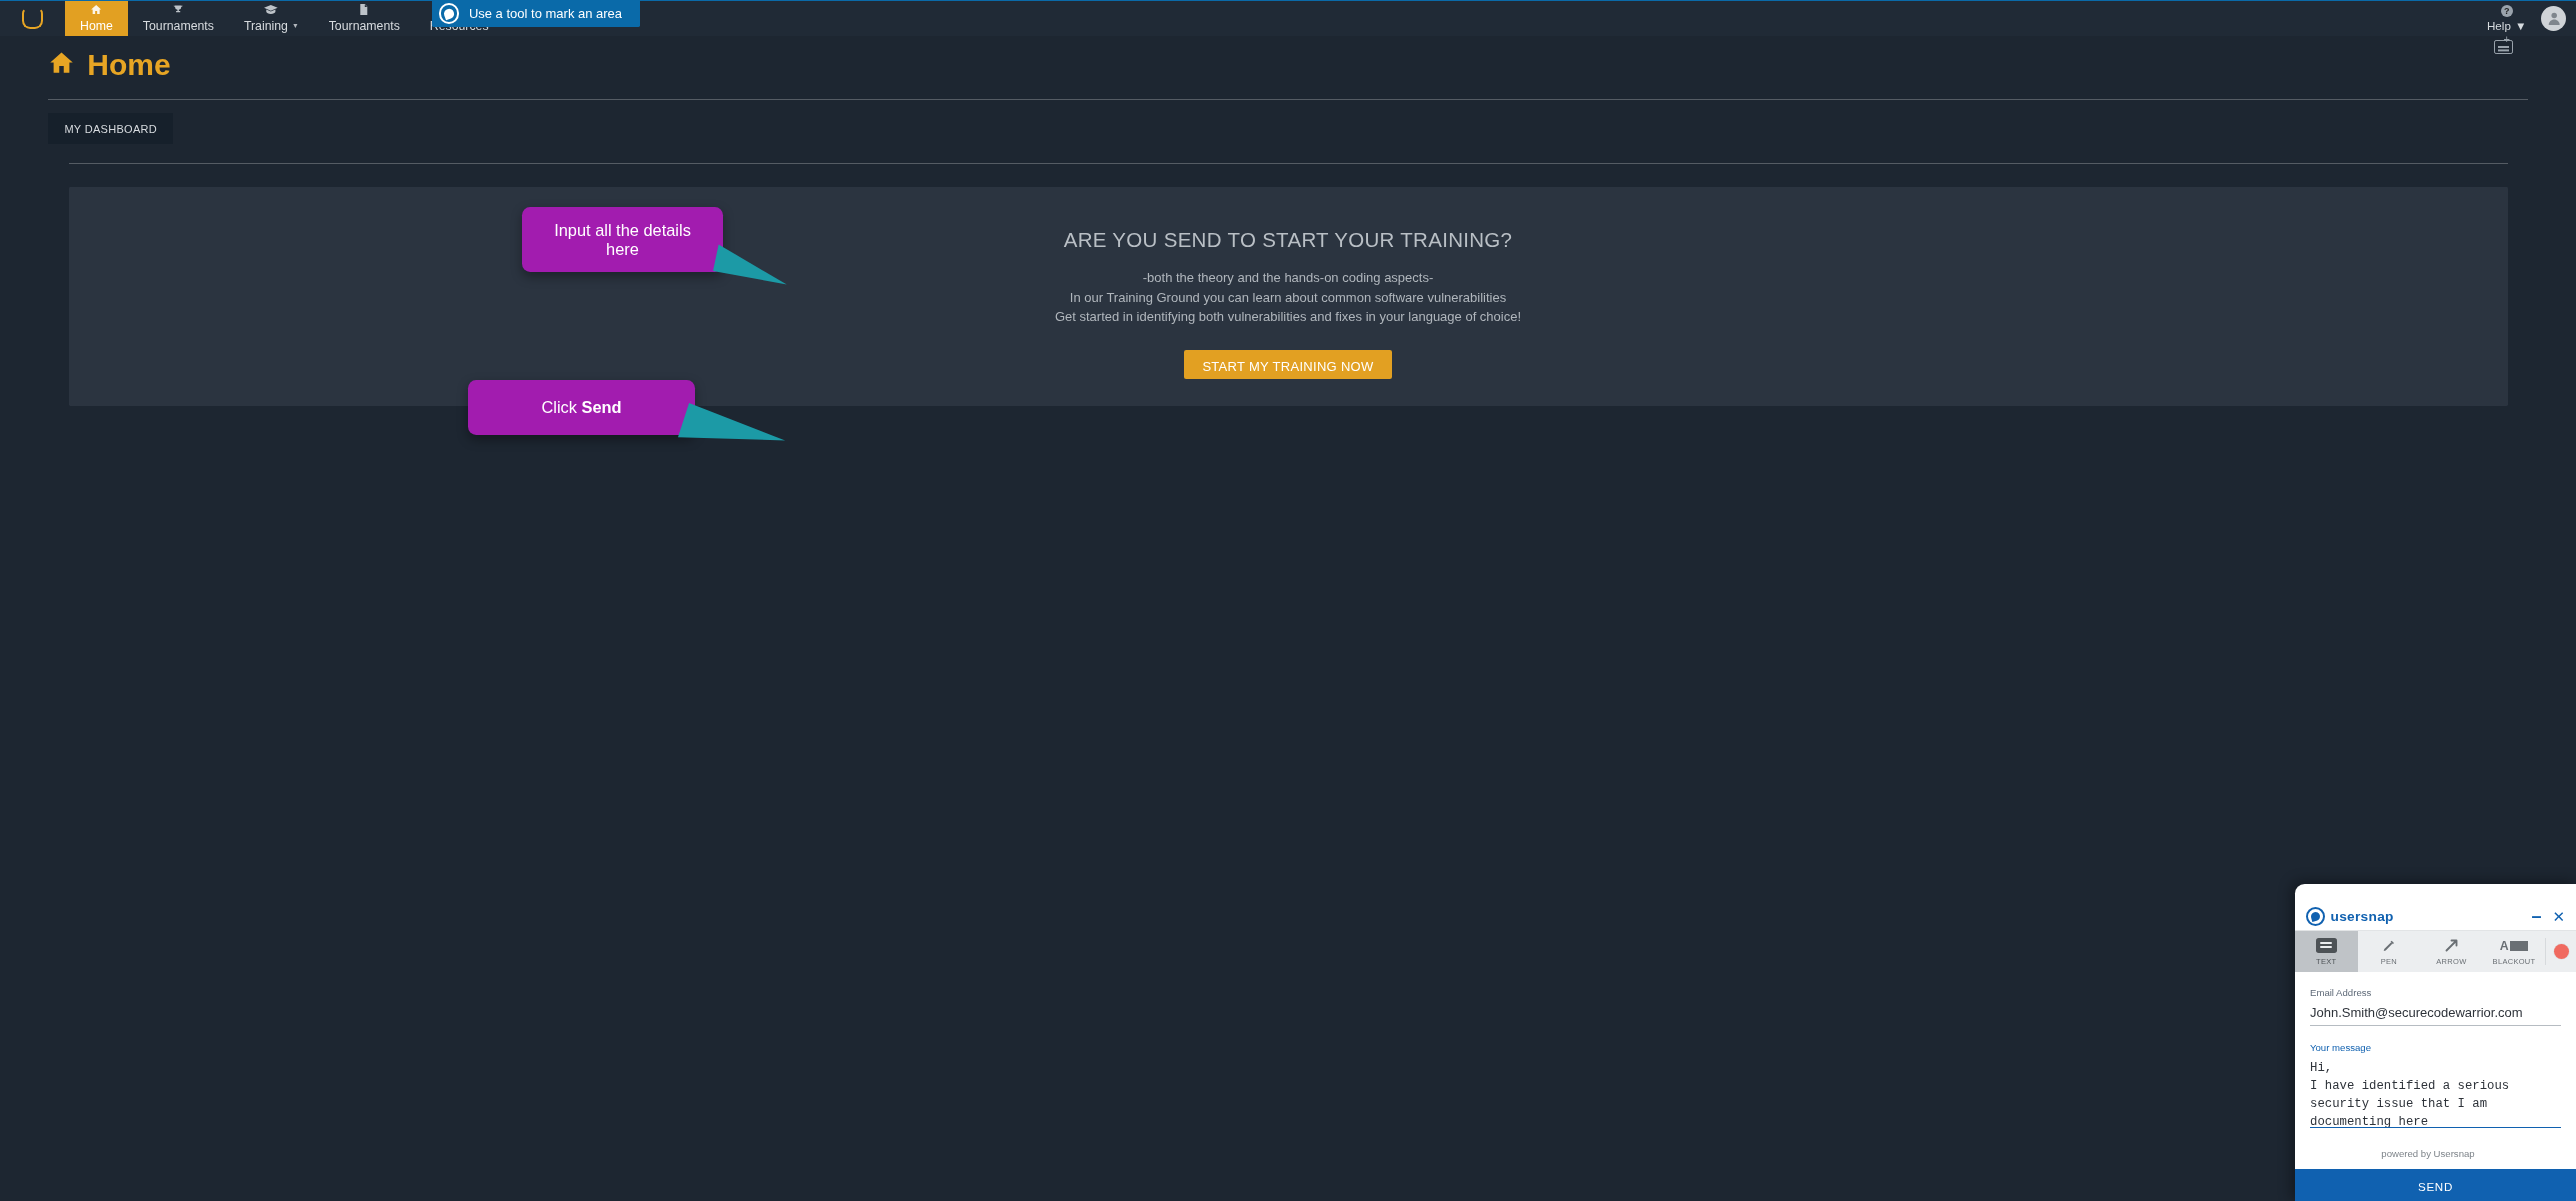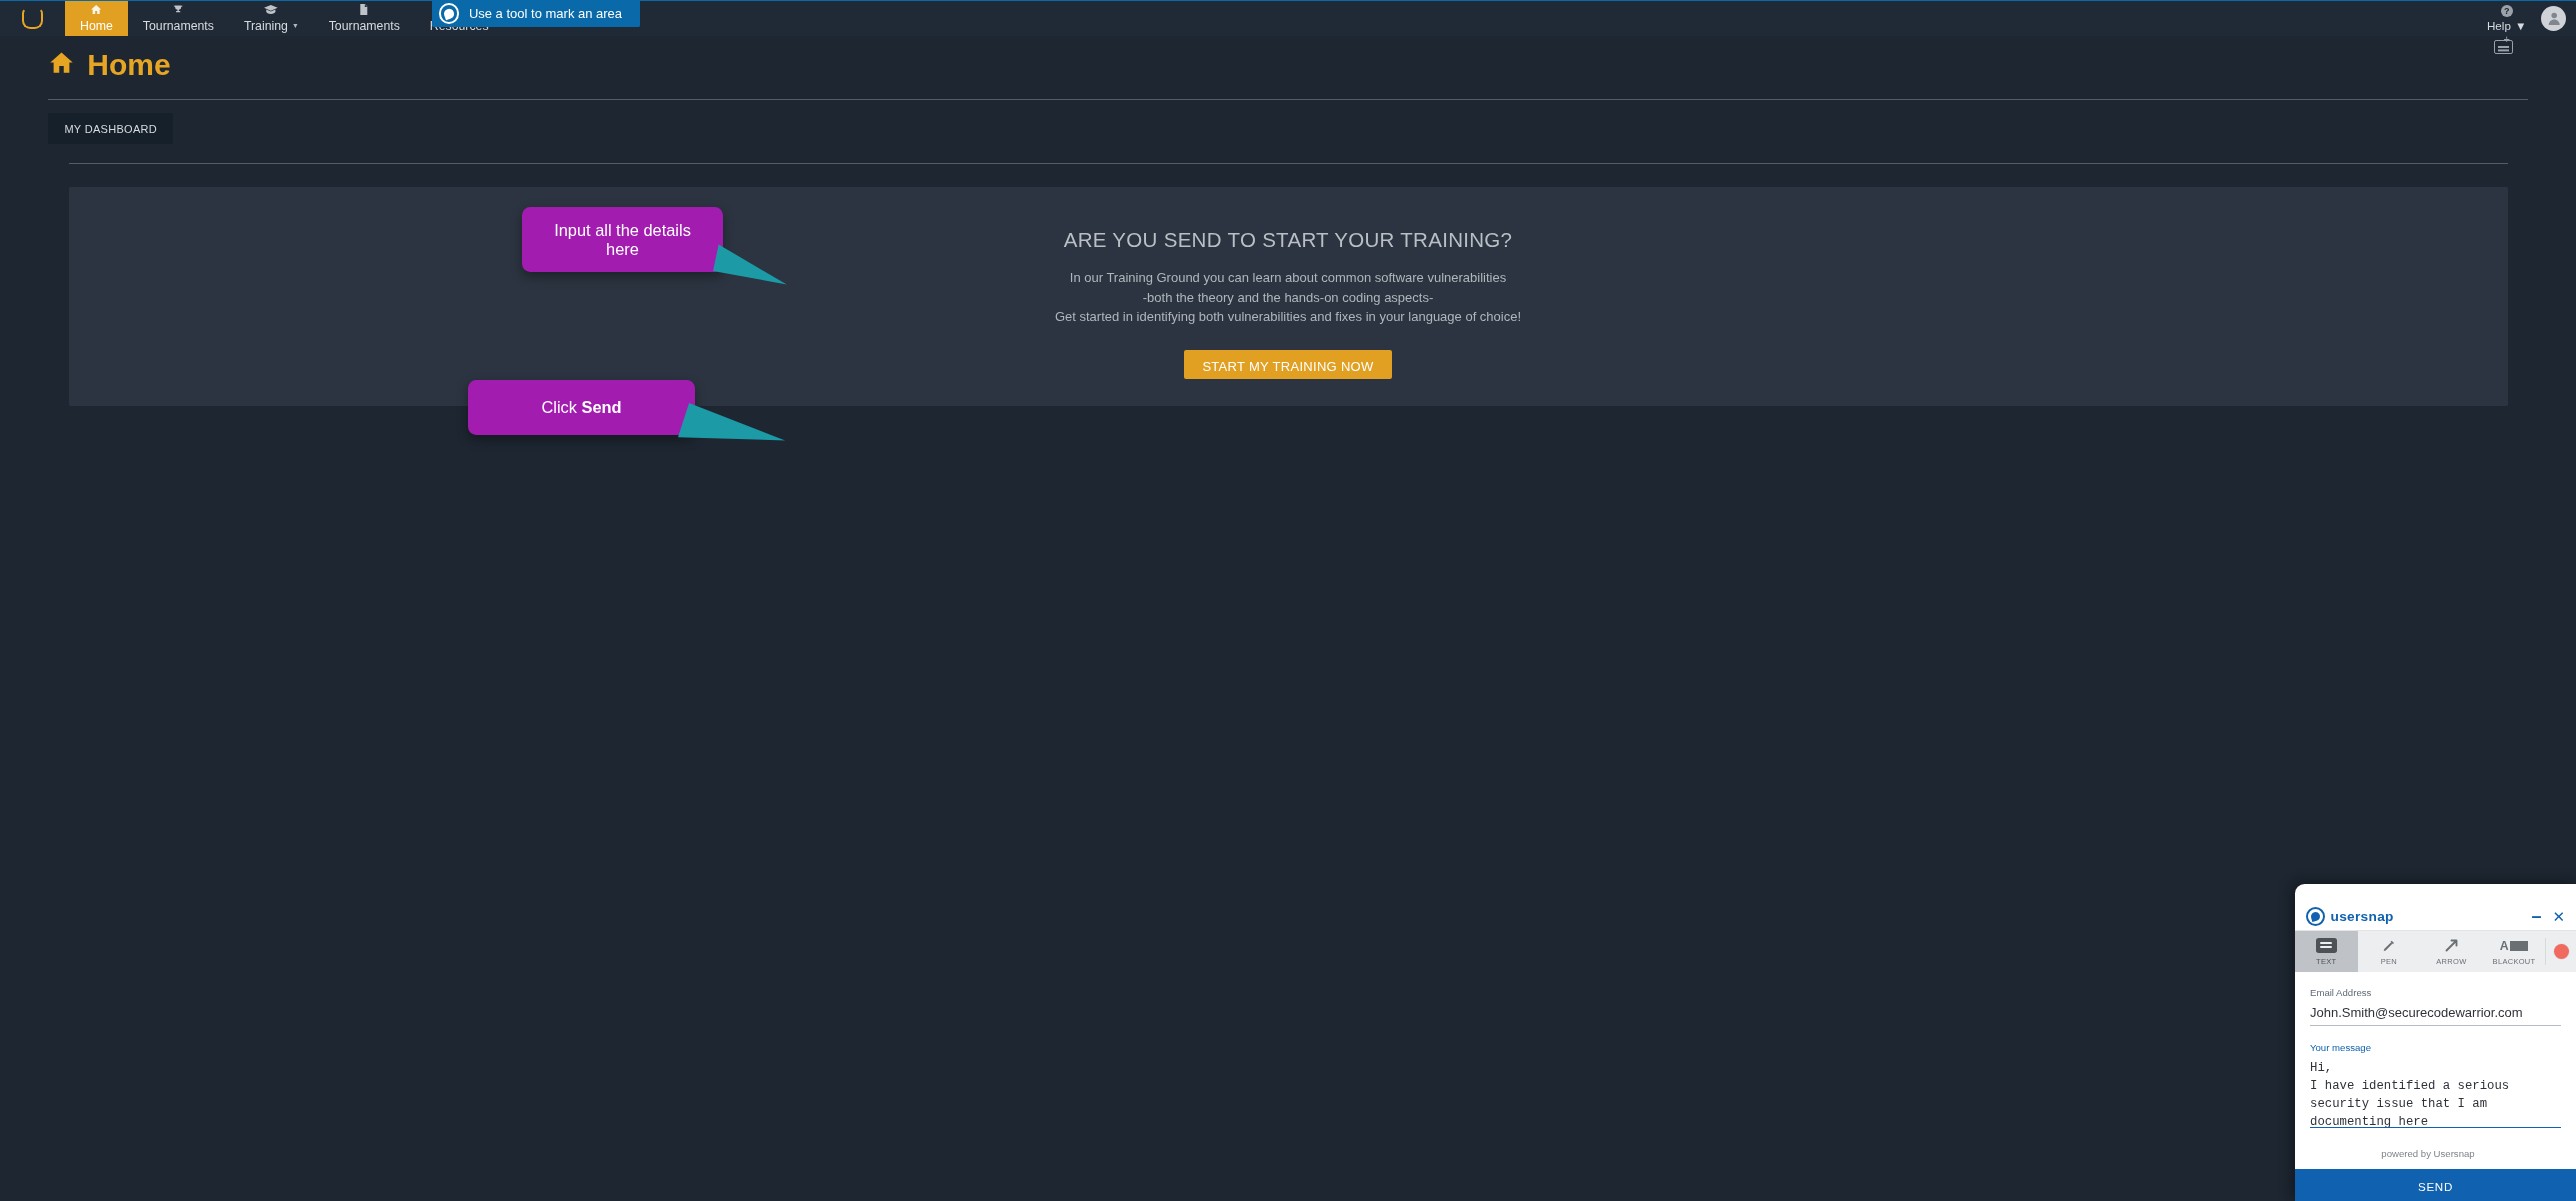--- a/index.html
+++ b/index.html
@@ -196,22 +196,22 @@
   <div class="tab-row">
     <div class="tab">MY DASHBOARD</div>
   </div>
 
   <div class="section">
     <div class="section-rule"></div>
 
     <div class="training-box">
       <div class="training-headline">ARE YOU SEND TO START YOUR TRAINING?</div>
       <div class="training-body">
+        <div>-both the theory and the hands-on coding aspects-</div>
         <div>In our Training Ground you can learn about common software vulnerabilities</div>
-        <div>-both the theory and the hands-on coding aspects-</div>
         <div>Get started in identifying both vulnerabilities and fixes in your language of choice!</div>
       </div>
       <div class="start-btn">START MY TRAINING NOW</div>
     </div>
   </div>
 </div>
 
 <div class="callout callout1">
   <span>Input all the details</span>
   <span class="line2">here</span>

